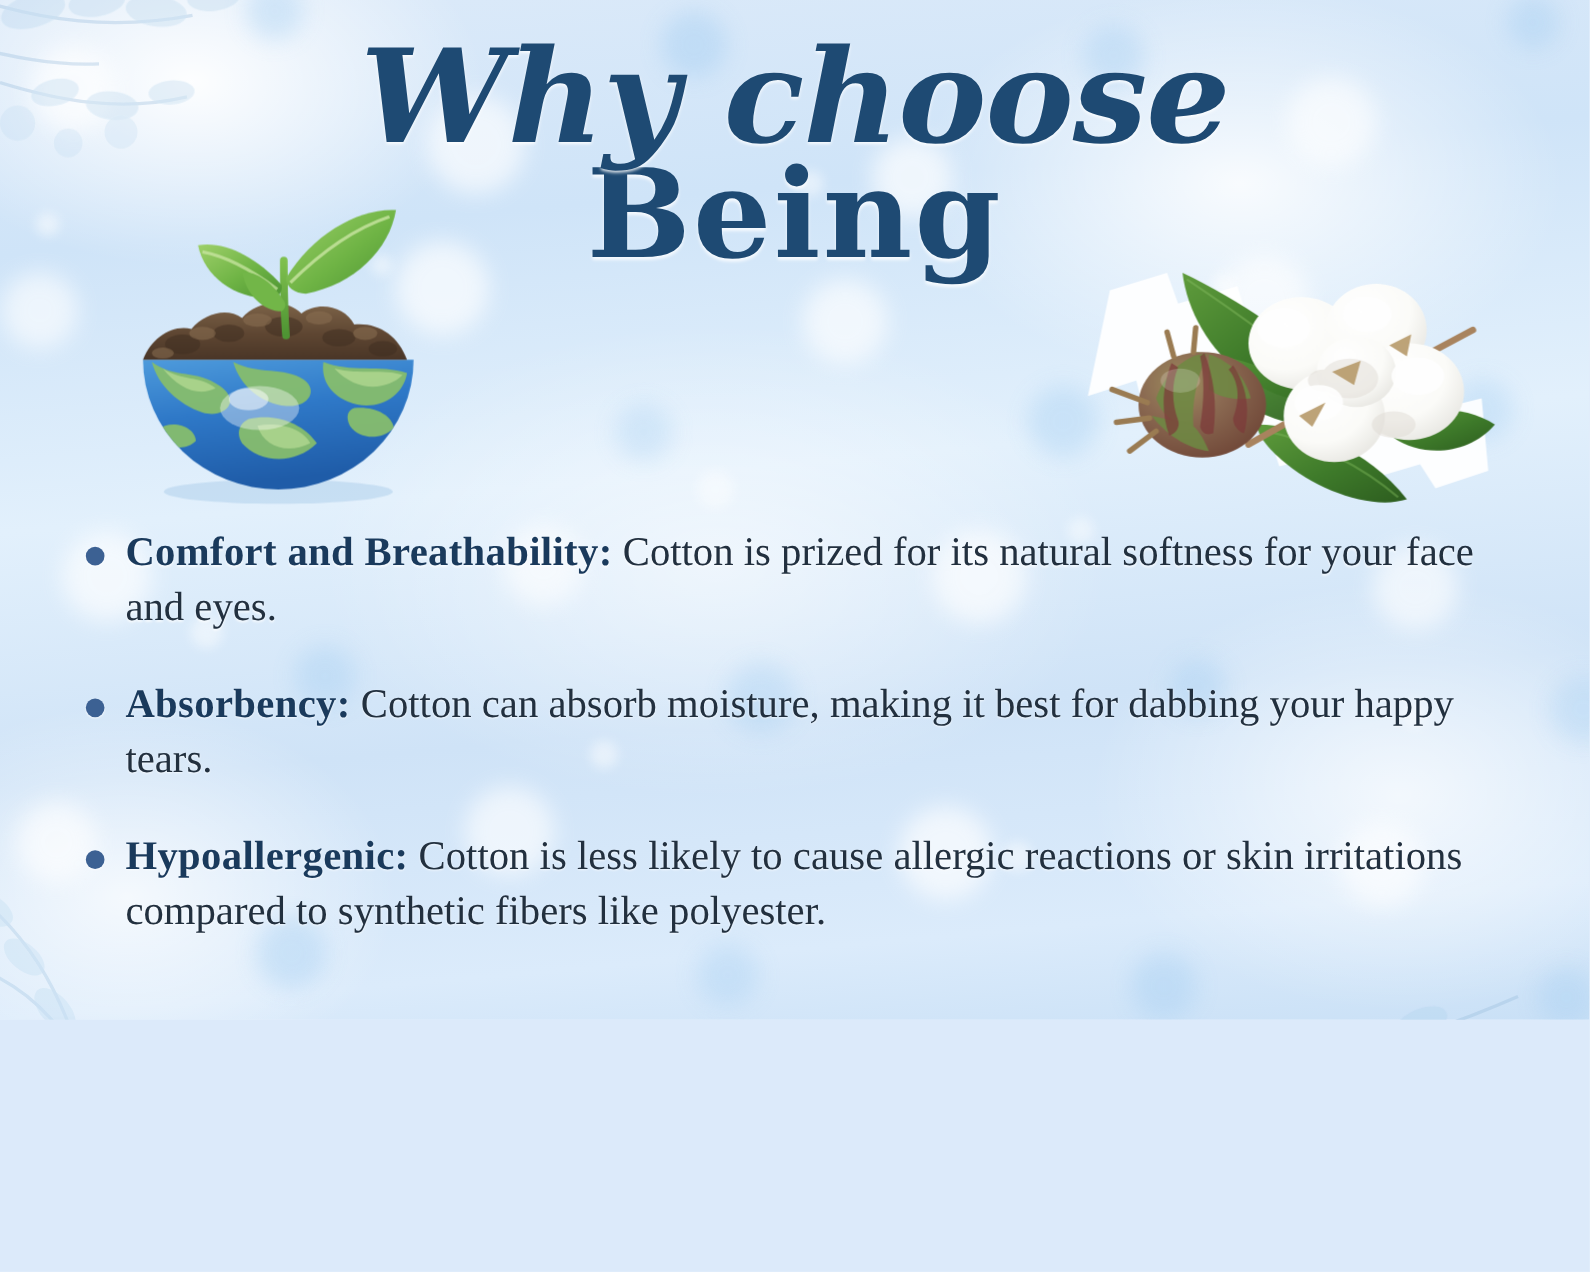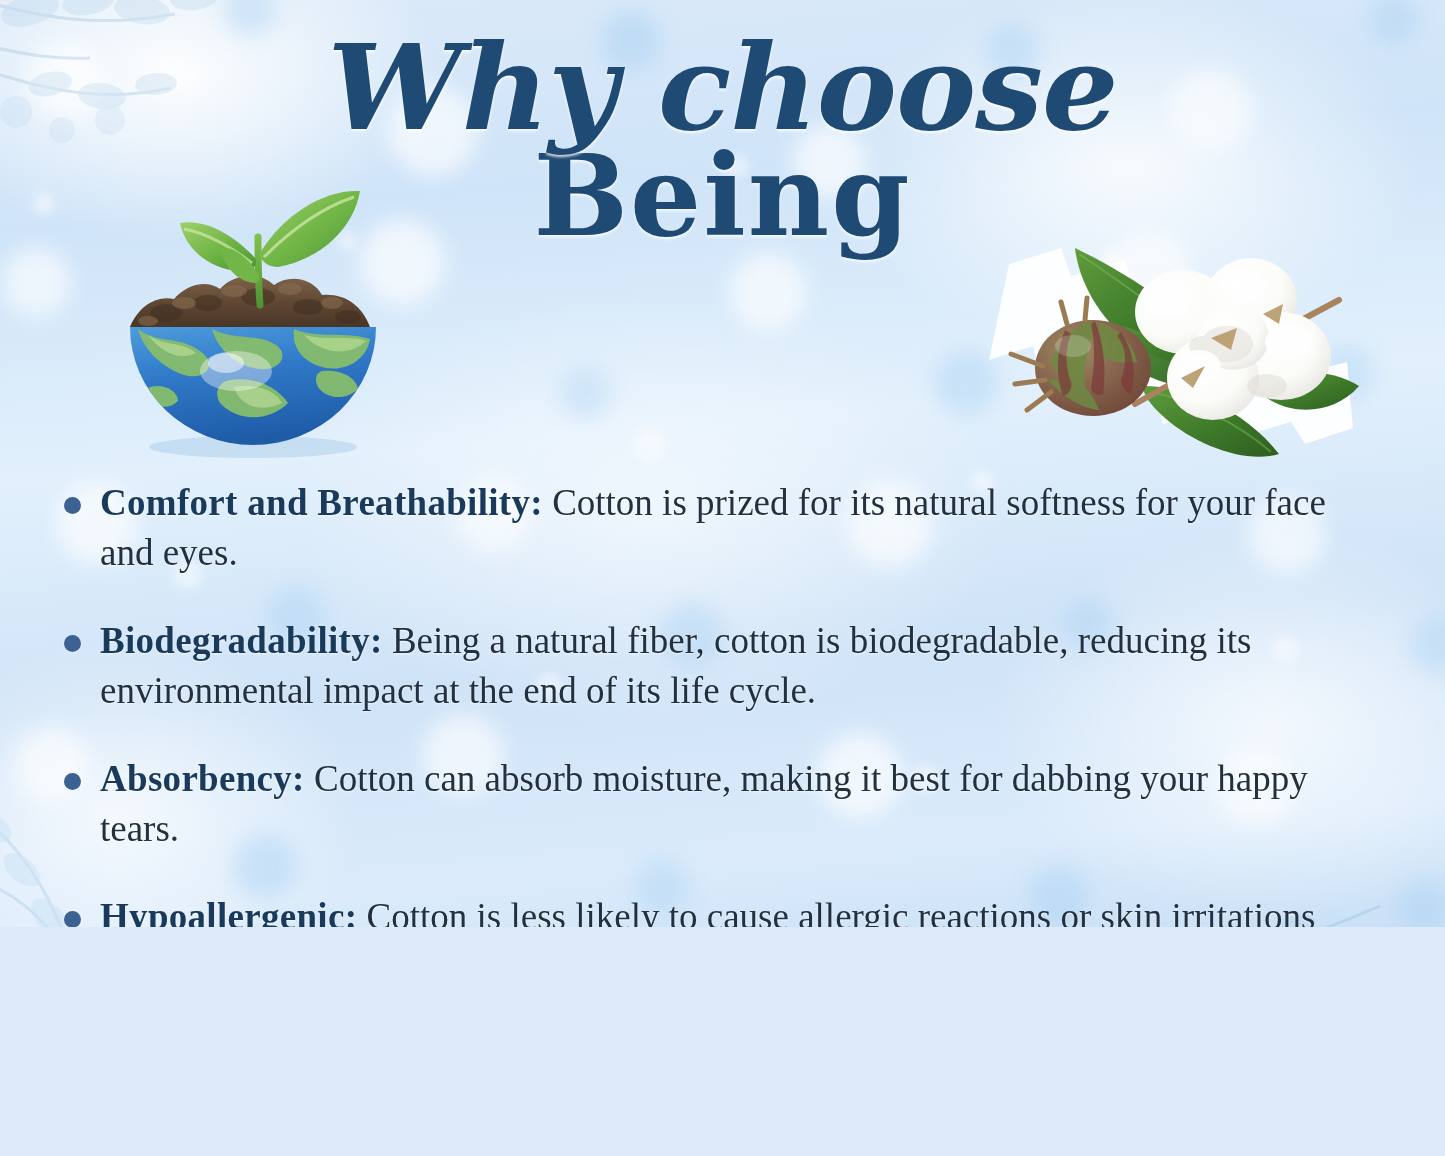--- a/index.html
+++ b/index.html
@@ -115,21 +115,21 @@
     letter-spacing:2px;
     color:#1e4a73;
     text-shadow:0 2px 3px rgba(255,255,255,.8);
   }
 
   
   .art{position:absolute;}
 
   
   .bullets{
-    position:absolute;left:48px;top:478px;width:1310px;
+    position:absolute;left:62px;top:478px;width:1310px;
   }
   .bullet{
     position:relative;
     padding-left:52px;
     margin-bottom:38px;
     font-size:37px;
     line-height:50px;
     color:#1f2d3d;
     font-family:"Liberation Serif", serif;
     text-shadow:0 1px 2px rgba(255,255,255,.75);
@@ -428,24 +428,20 @@
     </svg>
   </div>
 
   <div class="bullets">
 
     <div class="bullet">
       <span class="dot"></span>
       <span class="b-head">Comfort and Breathability:</span><span class="b-body"> Cotton is prized for its natural softness for your face and eyes.</span>
     </div>
 
-    <div class="bullet">
-      <span class="dot"></span>
-      <span class="b-head">Biodegradability:</span><span class="b-body"> Being a natural fiber, cotton is biodegradable, reducing its environmental impact at the end of its life cycle.</span>
-    </div>
 
     <div class="bullet">
       <span class="dot"></span>
       <span class="b-head">Absorbency:</span><span class="b-body"> Cotton can absorb moisture, making it best for dabbing your happy tears.</span>
     </div>
 
     <div class="bullet">
       <span class="dot"></span>
       <span class="b-head">Hypoallergenic:</span><span class="b-body"> Cotton is less likely to cause allergic reactions or skin irritations compared to synthetic fibers like polyester.</span>
     </div>

